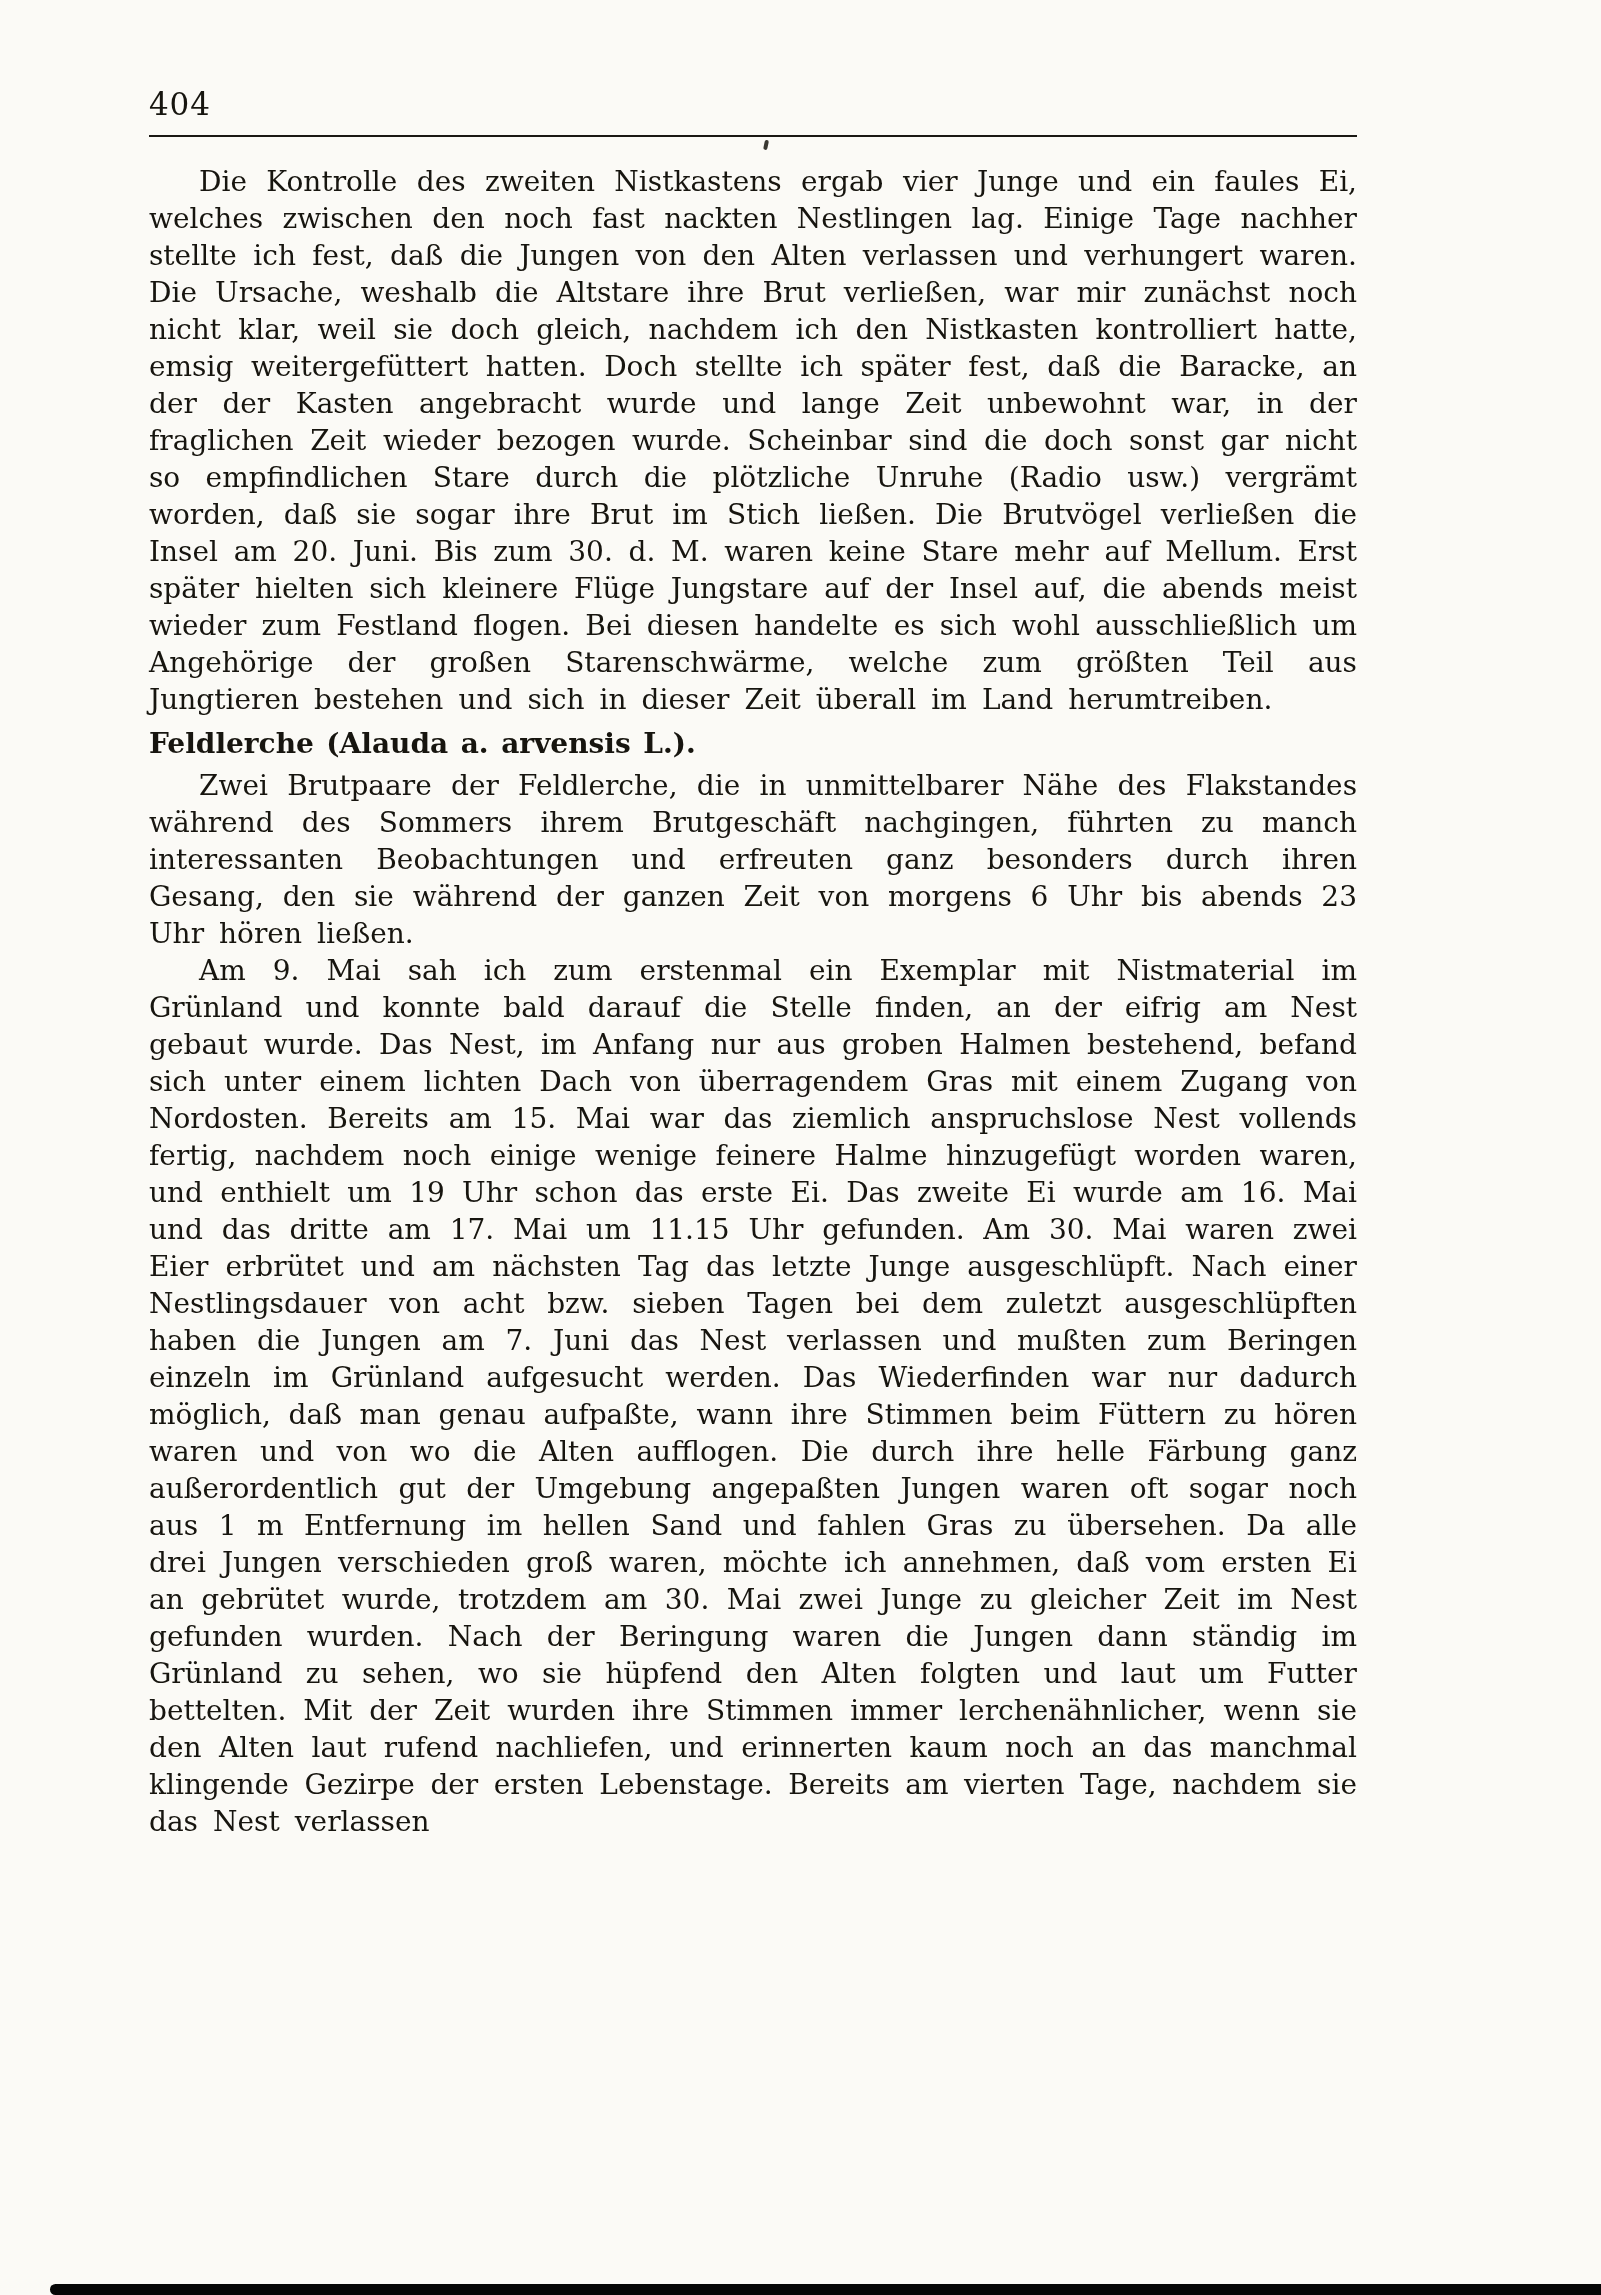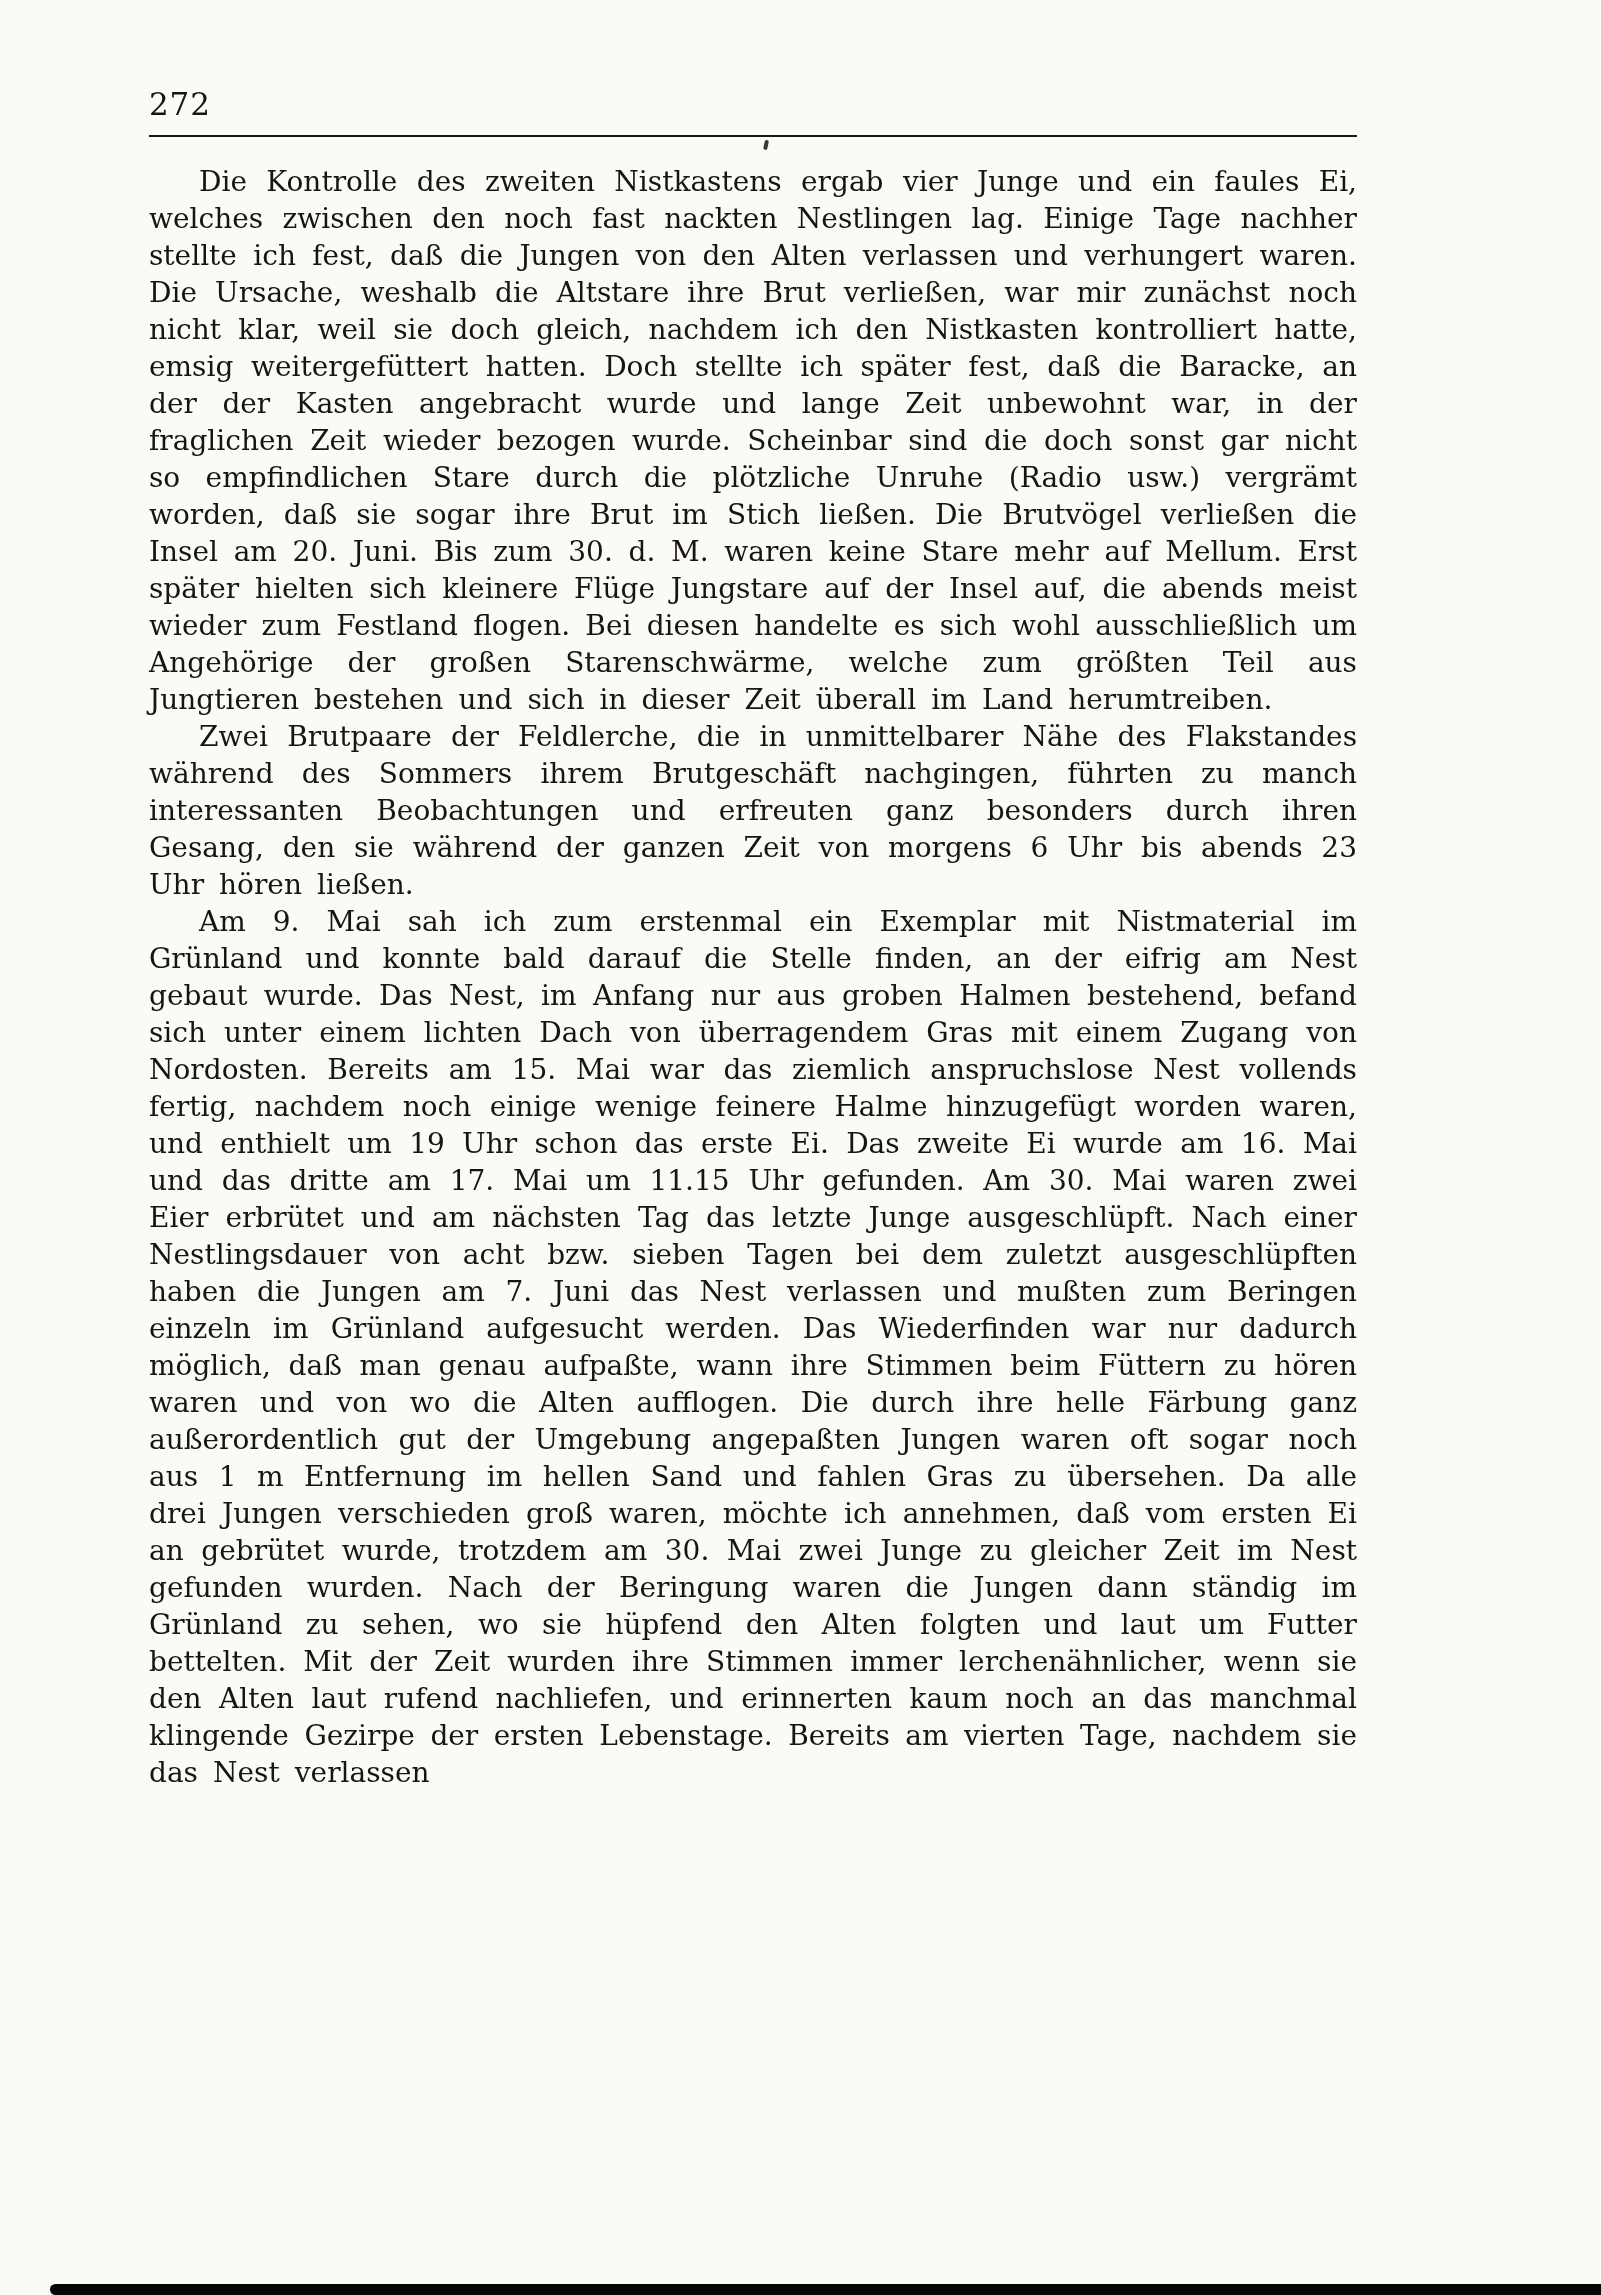--- a/index.html
+++ b/index.html
@@ -89,28 +89,29 @@
     border-radius:6px 0 0 6px;
   }
 </style>
 </head>
 <body>
 
 <div class="page">
   <div class="content">
 
     <header class="page-header">
-      <span class="page-number">272</span>
+      <span class="page-number">404</span>
     </header>
 
     <hr class="header-rule">
     <span class="header-speck"></span>
 
     <main class="body-text">
       <p class="para indent">Die Kontrolle des zweiten Nistkastens ergab vier Junge und ein faules Ei, welches zwischen den noch fast nackten Nestlingen lag. Einige Tage nachher stellte ich fest, daß die Jungen von den Alten verlassen und verhungert waren. Die Ursache, weshalb die Altstare ihre Brut verließen, war mir zunächst noch nicht klar, weil sie doch gleich, nachdem ich den Nistkasten kontrolliert hatte, emsig weitergefüttert hatten. Doch stellte ich später fest, daß die Baracke, an der der Kasten angebracht wurde und lange Zeit unbewohnt war, in der fraglichen Zeit wieder bezogen wurde. Scheinbar sind die doch sonst gar nicht so empfindlichen Stare durch die plötzliche Unruhe (Radio usw.) vergrämt worden, daß sie sogar ihre Brut im Stich ließen. Die Brutvögel verließen die Insel am 20. Juni. Bis zum 30. d. M. waren keine Stare mehr auf Mellum. Erst später hielten sich kleinere Flüge Jungstare auf der Insel auf, die abends meist wieder zum Festland flogen. Bei diesen handelte es sich wohl ausschließlich um Angehörige der großen Starenschwärme, welche zum größten Teil aus Jungtieren bestehen und sich in dieser Zeit überall im Land herumtreiben.</p>
+      <h3 class="section-heading">Feldlerche (Alauda a. arvensis L.).</h3>
       <p class="para indent">Zwei Brutpaare der Feldlerche, die in unmittelbarer Nähe des Flakstandes während des Sommers ihrem Brutgeschäft nachgingen, führten zu manch interessanten Beobachtungen und erfreuten ganz besonders durch ihren Gesang, den sie während der ganzen Zeit von morgens 6 Uhr bis abends 23 Uhr hören ließen.</p>
       <p class="para indent">Am 9. Mai sah ich zum erstenmal ein Exemplar mit Nistmaterial im Grünland und konnte bald darauf die Stelle finden, an der eifrig am Nest gebaut wurde. Das Nest, im Anfang nur aus groben Halmen bestehend, befand sich unter einem lichten Dach von überragendem Gras mit einem Zugang von Nordosten. Bereits am 15. Mai war das ziemlich anspruchslose Nest vollends fertig, nachdem noch einige wenige feinere Halme hinzugefügt worden waren, und enthielt um 19 Uhr schon das erste Ei. Das zweite Ei wurde am 16. Mai und das dritte am 17. Mai um 11.15 Uhr gefunden. Am 30. Mai waren zwei Eier erbrütet und am nächsten Tag das letzte Junge ausgeschlüpft. Nach einer Nestlingsdauer von acht bzw. sieben Tagen bei dem zuletzt ausgeschlüpften haben die Jungen am 7. Juni das Nest verlassen und mußten zum Beringen einzeln im Grünland aufgesucht werden. Das Wiederfinden war nur dadurch möglich, daß man genau aufpaßte, wann ihre Stimmen beim Füttern zu hören waren und von wo die Alten aufflogen. Die durch ihre helle Färbung ganz außerordentlich gut der Umgebung angepaßten Jungen waren oft sogar noch aus 1 m Entfernung im hellen Sand und fahlen Gras zu übersehen. Da alle drei Jungen verschieden groß waren, möchte ich annehmen, daß vom ersten Ei an gebrütet wurde, trotzdem am 30. Mai zwei Junge zu gleicher Zeit im Nest gefunden wurden. Nach der Beringung waren die Jungen dann ständig im Grünland zu sehen, wo sie hüpfend den Alten folgten und laut um Futter bettelten. Mit der Zeit wurden ihre Stimmen immer lerchenähnlicher, wenn sie den Alten laut rufend nachliefen, und erinnerten kaum noch an das manchmal klingende Gezirpe der ersten Lebenstage. Bereits am vierten Tage, nachdem sie das Nest verlassen</p>
     </main>
 
   </div>
 
   <div class="scan-bar"></div>
 </div>
 
 

